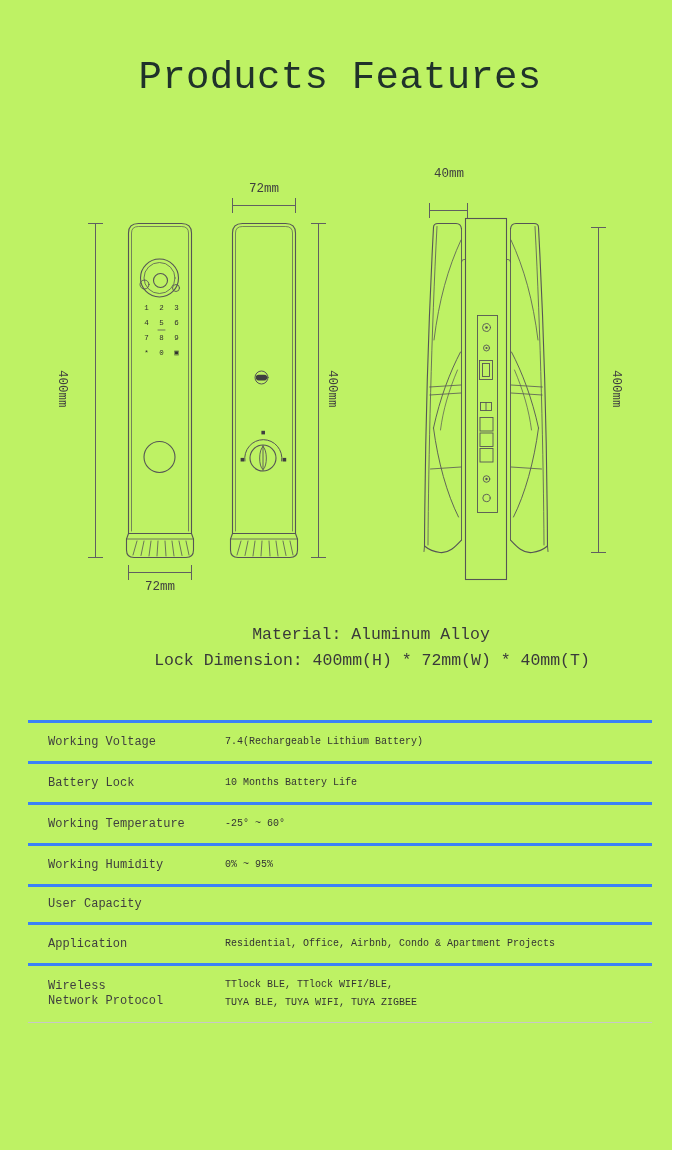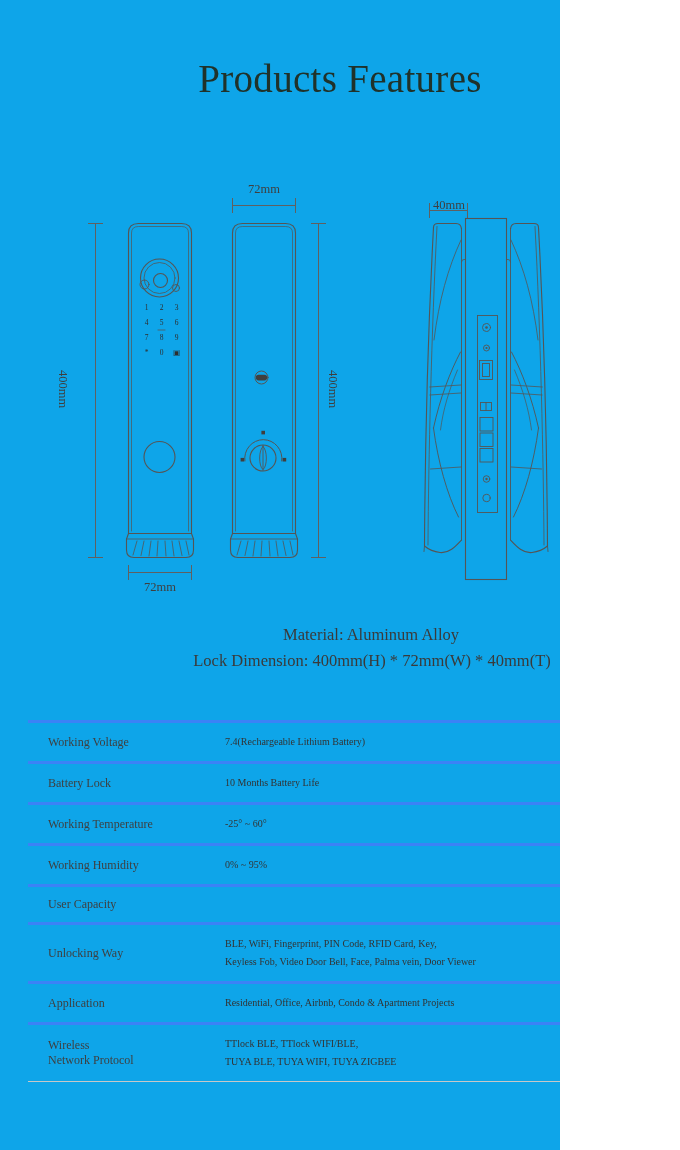--- a/index.html
+++ b/index.html
@@ -1,17 +1,17 @@
 <!DOCTYPE html>
 <html><head>
 <meta charset="utf-8">
 <style>
   html,body{margin:0;padding:0;background:#ffffff;}
-  .page{position:relative;width:560px;height:1150px;background:#0ea5e9;overflow:hidden;
-        font-family:Liberation Serif, serif;}
+  .page{position:relative;width:672px;height:1150px;background:#bef264;overflow:hidden;
+        font-family:Liberation Mono, monospace;}
   .title{position:absolute;top:56px;left:0;width:680px;text-align:center;
          font-size:39px;font-weight:400;letter-spacing:0.3px;color:#20322a;}
   svg.blueprint{position:absolute;left:0;top:0;pointer-events:none;}
   .dim{position:absolute;font-size:12.5px;color:#3f3f3f;}
   .dim-h{text-align:center;}
   .dim-v{writing-mode:vertical-rl;height:64px;text-align:center;}
   .keypad{position:absolute;left:139px;top:300px;display:grid;
           grid-template-columns:repeat(3,15px);grid-auto-rows:15px;}
   .keypad span{display:flex;align-items:center;justify-content:center;
                font-size:7.5px;color:#2e2e2e;}
@@ -127,21 +127,21 @@
       <path d="M95.5,223.5 V557.5 M88,223.5 H103 M88,557.5 H103"></path>
       <path d="M128.5,572.5 H191.5 M128.5,565 V580 M191.5,565 V580"></path>
       <path d="M232.5,205.5 H295.5 M232.5,198 V213 M295.5,198 V213"></path>
       <path d="M318.5,223.5 V557.5 M311,223.5 H326 M311,557.5 H326"></path>
       <path d="M429.5,210.5 H467.5 M429.5,203 V218 M467.5,203 V218"></path>
       <path d="M598.5,227.5 V552.5 M591,227.5 H606 M591,552.5 H606"></path>
     </g>
   </svg>
 
   <span class="dim dim-h" style="left:232px;top:182px;width:64px;">72mm</span>
-  <span class="dim dim-h" style="left:417px;top:198px;width:64px;">40mm</span>
+  <span class="dim dim-h" style="left:417px;top:167px;width:64px;">40mm</span>
   <span class="dim dim-h" style="left:128px;top:580px;width:64px;">72mm</span>
   <span class="dim dim-v" style="left:55px;top:357px;">400mm</span>
   <span class="dim dim-v" style="left:325px;top:357px;">400mm</span>
   <span class="dim dim-v" style="left:609px;top:357px;">400mm</span>
 
   <div class="keypad">
       <span>1</span>
       <span>2</span>
       <span>3</span>
       <span>4</span>
@@ -172,25 +172,20 @@
         <div class="spec-value">-25° ~ 60°</div>
       </div>
       <div class="spec-row">
         <div class="spec-label">Working Humidity</div>
         <div class="spec-value">0% ~ 95%</div>
       </div>
       <div class="spec-row">
         <div class="spec-label">User Capacity</div>
       </div>
       <div class="spec-row">
-        <div class="spec-label">Unlocking Way</div>
-        <div class="spec-value">BLE, WiFi, Fingerprint, PIN Code, RFID Card, Key,
-Keyless Fob, Video Door Bell, Face, Palma vein, Door Viewer</div>
-      </div>
-      <div class="spec-row">
         <div class="spec-label">Application</div>
         <div class="spec-value">Residential, Office, Airbnb, Condo &amp; Apartment Projects</div>
       </div>
       <div class="spec-row">
         <div class="spec-label">Wireless
 Network Protocol</div>
         <div class="spec-value">TTlock BLE, TTlock WIFI/BLE,
 TUYA BLE, TUYA WIFI, TUYA ZIGBEE</div>
       </div>
     </div>

